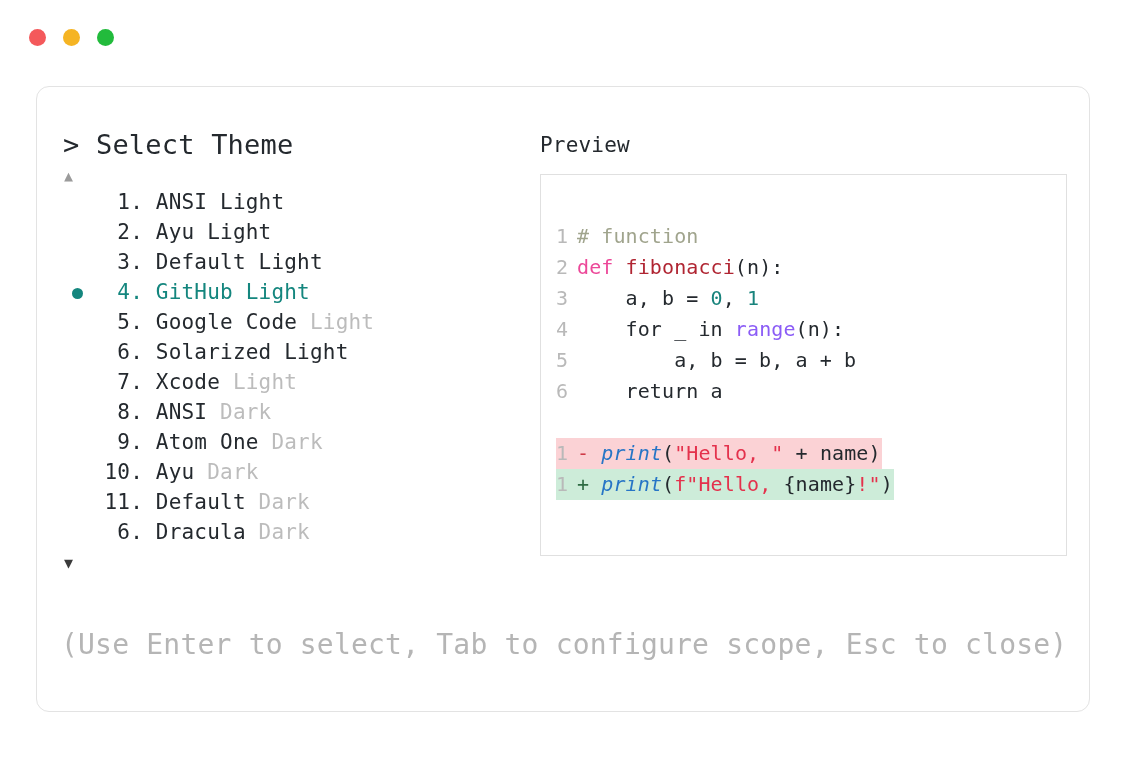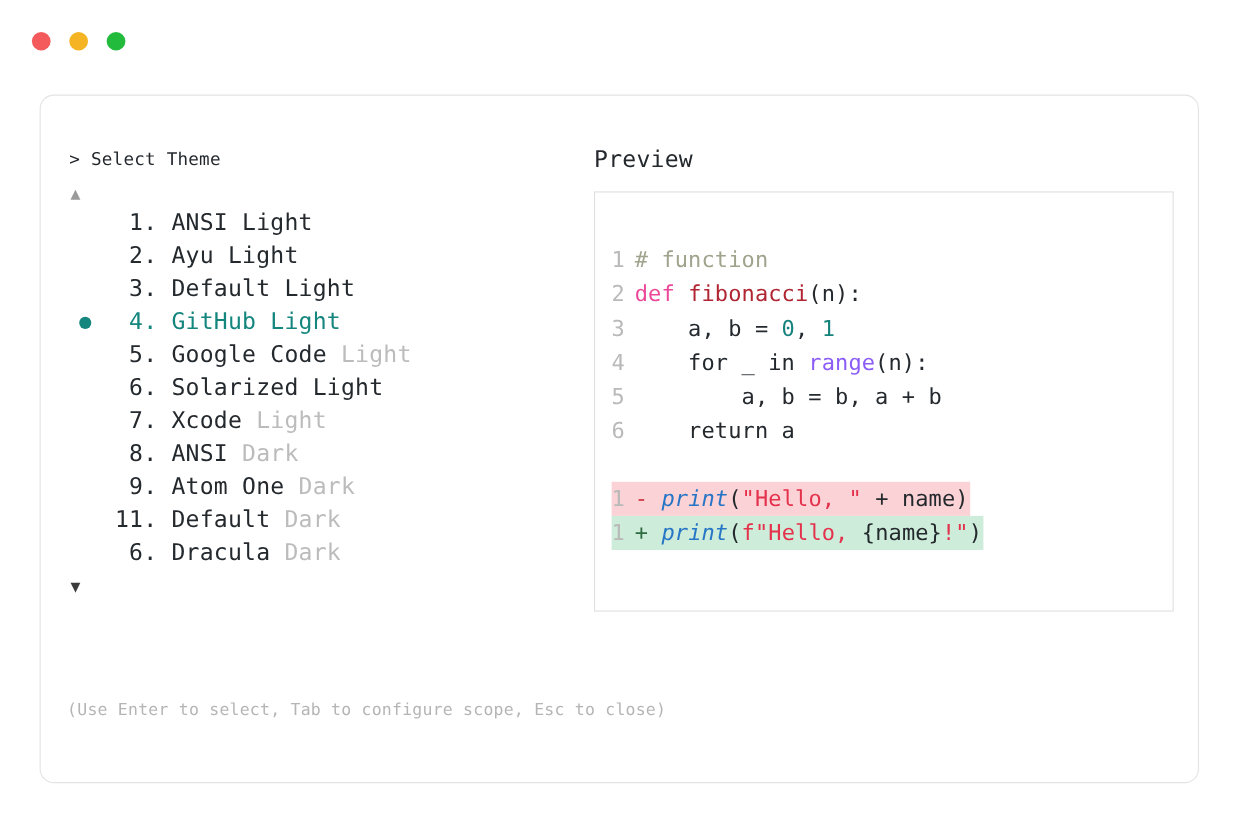--- a/index.html
+++ b/index.html
@@ -53,21 +53,21 @@
 
   
   .picker {
     position: absolute;
     left: 26px;
     top: 45px;
     width: 470px;
   }
 
   .prompt-row {
-    font-size: 16px;
+    font-size: 27px;
     line-height: 26px;
     color: #24292e;
     letter-spacing: 0.2px;
     white-space: pre;
   }
   .prompt-caret { color: #24292e; }
 
   .scroll-arrow {
     font-size: 15px;
     line-height: 21px;
@@ -115,21 +115,21 @@
   .theme-suffix { }
   .theme-row.is-selected .theme-num,
   .theme-row.is-selected .theme-name,
   .theme-row.is-selected .theme-suffix { color: #14867e; }
   .suffix-dim { color: #bcbcbc; }
 
   .hint {
     position: absolute;
     left: 24px;
     top: 545px;
-    font-size: 15px;
+    font-size: 28px;
     line-height: 26px;
     color: #b5b5b5;
     letter-spacing: 0.2px;
     white-space: pre;
   }
 
   
   .preview-col {
     position: absolute;
     left: 503px;
@@ -212,20 +212,21 @@
       <div class="theme-list" id="theme-list">
           <div class="theme-row"><span class="theme-num">1.</span> <span class="theme-name">ANSI</span> <span class="theme-suffix">Light</span></div>
           <div class="theme-row"><span class="theme-num">2.</span> <span class="theme-name">Ayu</span> <span class="theme-suffix">Light</span></div>
           <div class="theme-row"><span class="theme-num">3.</span> <span class="theme-name">Default</span> <span class="theme-suffix">Light</span></div>
           <div class="theme-row is-selected"><span class="bullet"></span><span class="theme-num">4.</span> <span class="theme-name">GitHub</span> <span class="theme-suffix">Light</span></div>
           <div class="theme-row"><span class="theme-num">5.</span> <span class="theme-name">Google Code</span> <span class="theme-suffix suffix-dim">Light</span></div>
           <div class="theme-row"><span class="theme-num">6.</span> <span class="theme-name">Solarized</span> <span class="theme-suffix">Light</span></div>
           <div class="theme-row"><span class="theme-num">7.</span> <span class="theme-name">Xcode</span> <span class="theme-suffix suffix-dim">Light</span></div>
           <div class="theme-row"><span class="theme-num">8.</span> <span class="theme-name">ANSI</span> <span class="theme-suffix suffix-dim">Dark</span></div>
           <div class="theme-row"><span class="theme-num">9.</span> <span class="theme-name">Atom One</span> <span class="theme-suffix suffix-dim">Dark</span></div>
+          <div class="theme-row"><span class="theme-num">10.</span> <span class="theme-name">Ayu</span> <span class="theme-suffix suffix-dim">Dark</span></div>
           <div class="theme-row"><span class="theme-num">11.</span> <span class="theme-name">Default</span> <span class="theme-suffix suffix-dim">Dark</span></div>
           <div class="theme-row"><span class="theme-num">6.</span> <span class="theme-name">Dracula</span> <span class="theme-suffix suffix-dim">Dark</span></div>
         </div>
 
       <div class="scroll-arrow scroll-arrow-down">▼</div>
     </div>
 
     <div class="hint">(Use Enter to select, Tab to configure scope, Esc to close)</div>
 
     <div class="preview-col">

